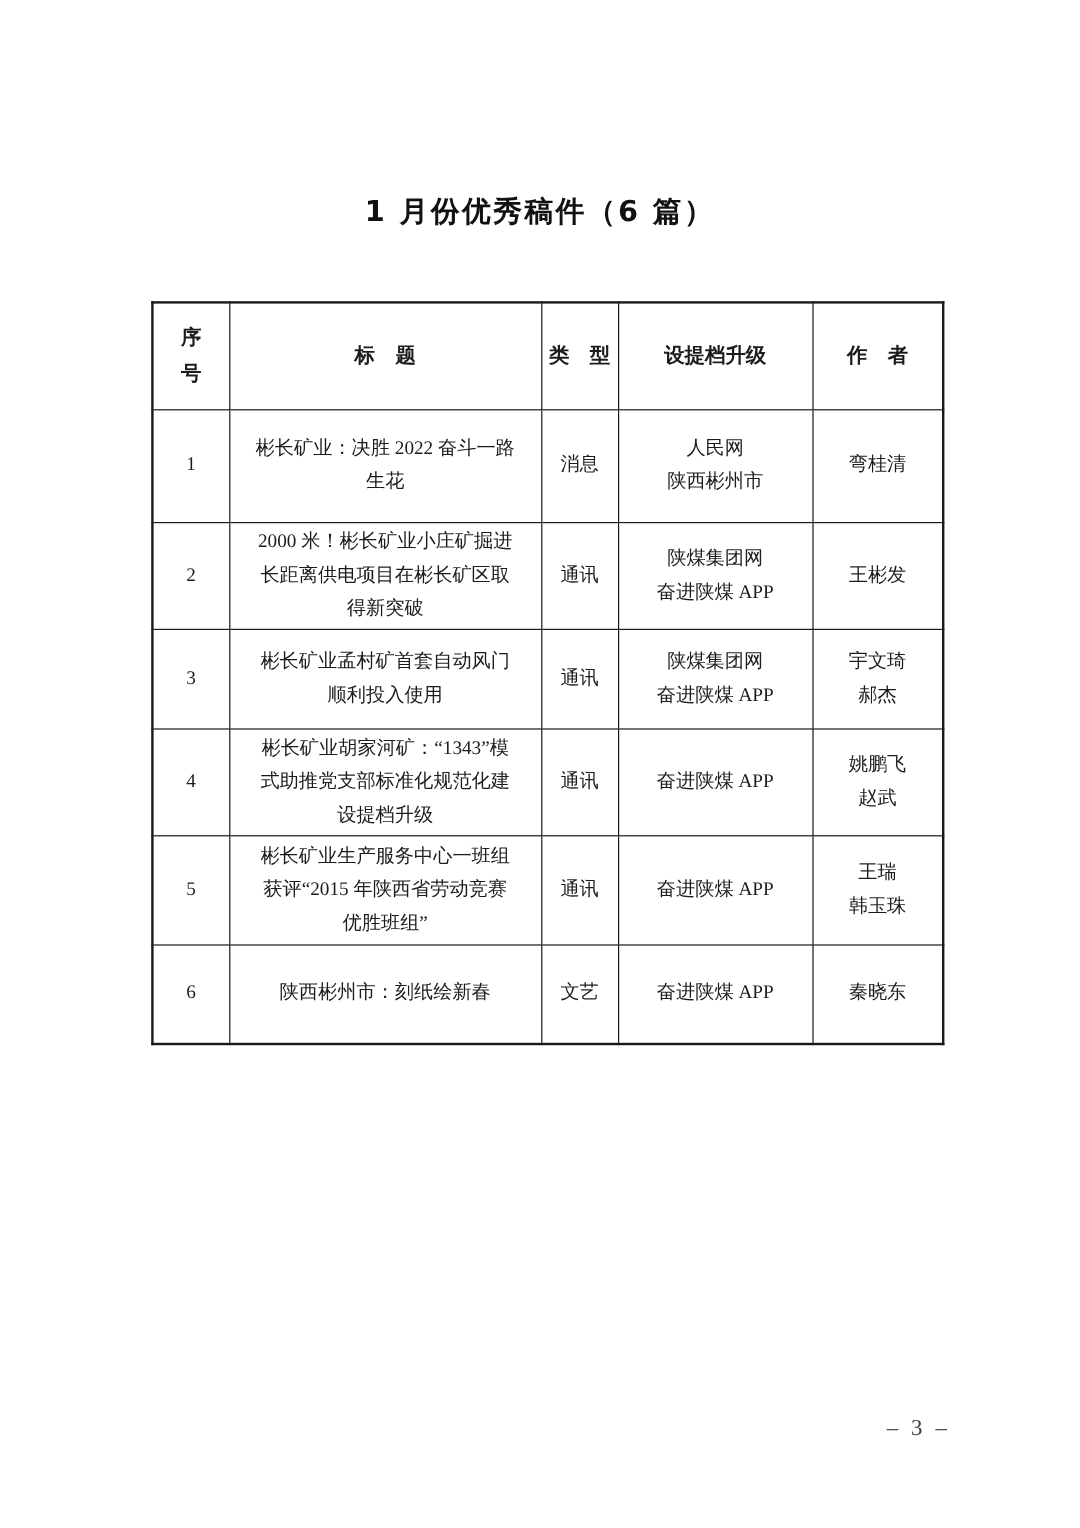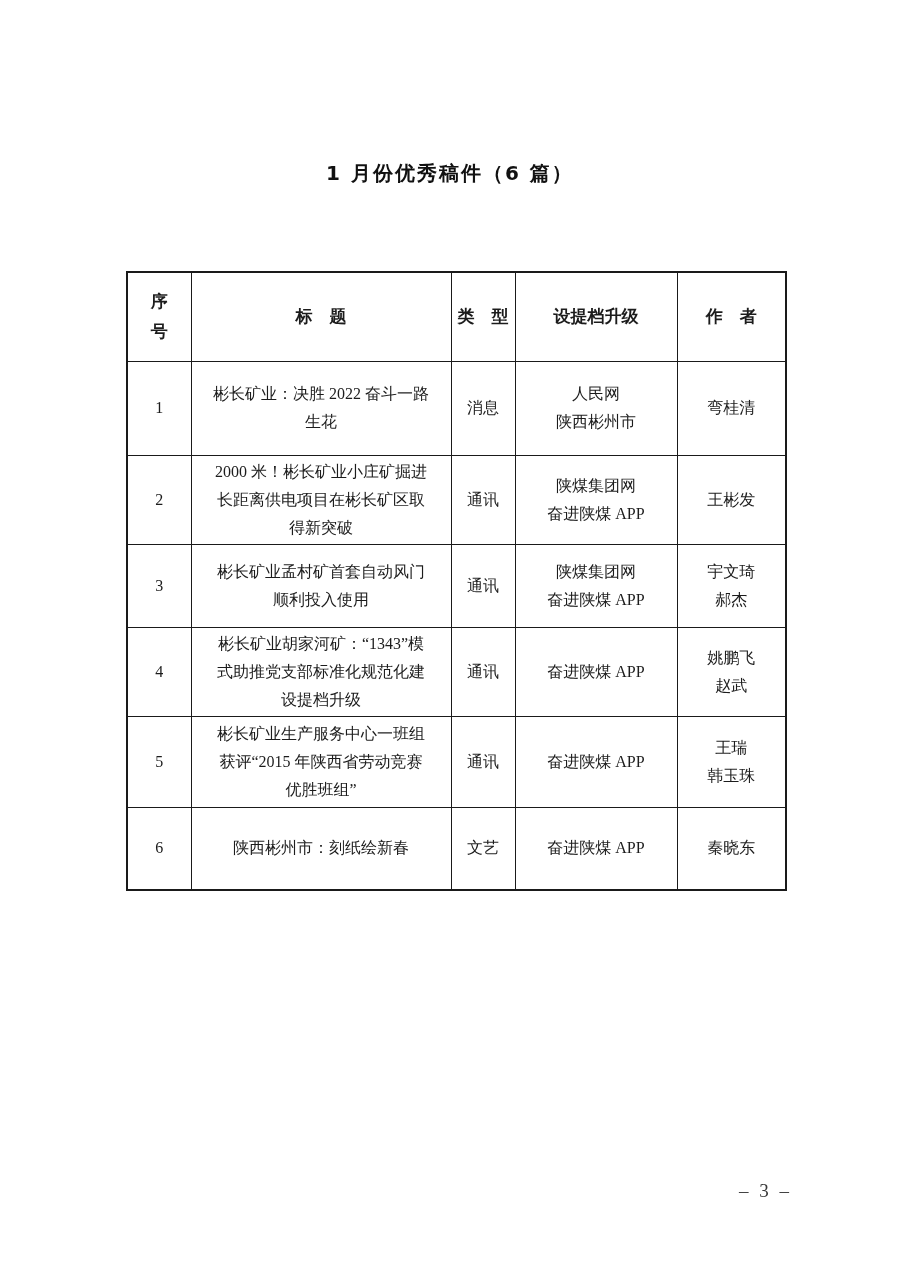--- a/index.html
+++ b/index.html
@@ -17,34 +17,33 @@
     overflow: hidden;
   }
   .doc-title {
     position: absolute;
     top: 160px;
     left: 0;
     width: 900px;
     text-align: center;
     font-family: "DejaVu Sans", "Liberation Sans", sans-serif;
     font-weight: 700;
-    font-size: 20px;
+    font-size: 24px;
     letter-spacing: 2px;
     color: #111111;
     margin: 0;
   }
   table.manuscripts {
     position: absolute;
     top: 251px;
     left: 126px;
     width: 659px;
     border-collapse: collapse;
     table-layout: fixed;
     border: 2px solid #1a1a1a;
-    margin-top: 20px;
   }
   table.manuscripts th,
   table.manuscripts td {
     border: 1px solid #1a1a1a;
     text-align: center;
     vertical-align: middle;
     padding: 2px 6px;
     font-size: 16px;
     line-height: 1.75;
     white-space: pre-line;

